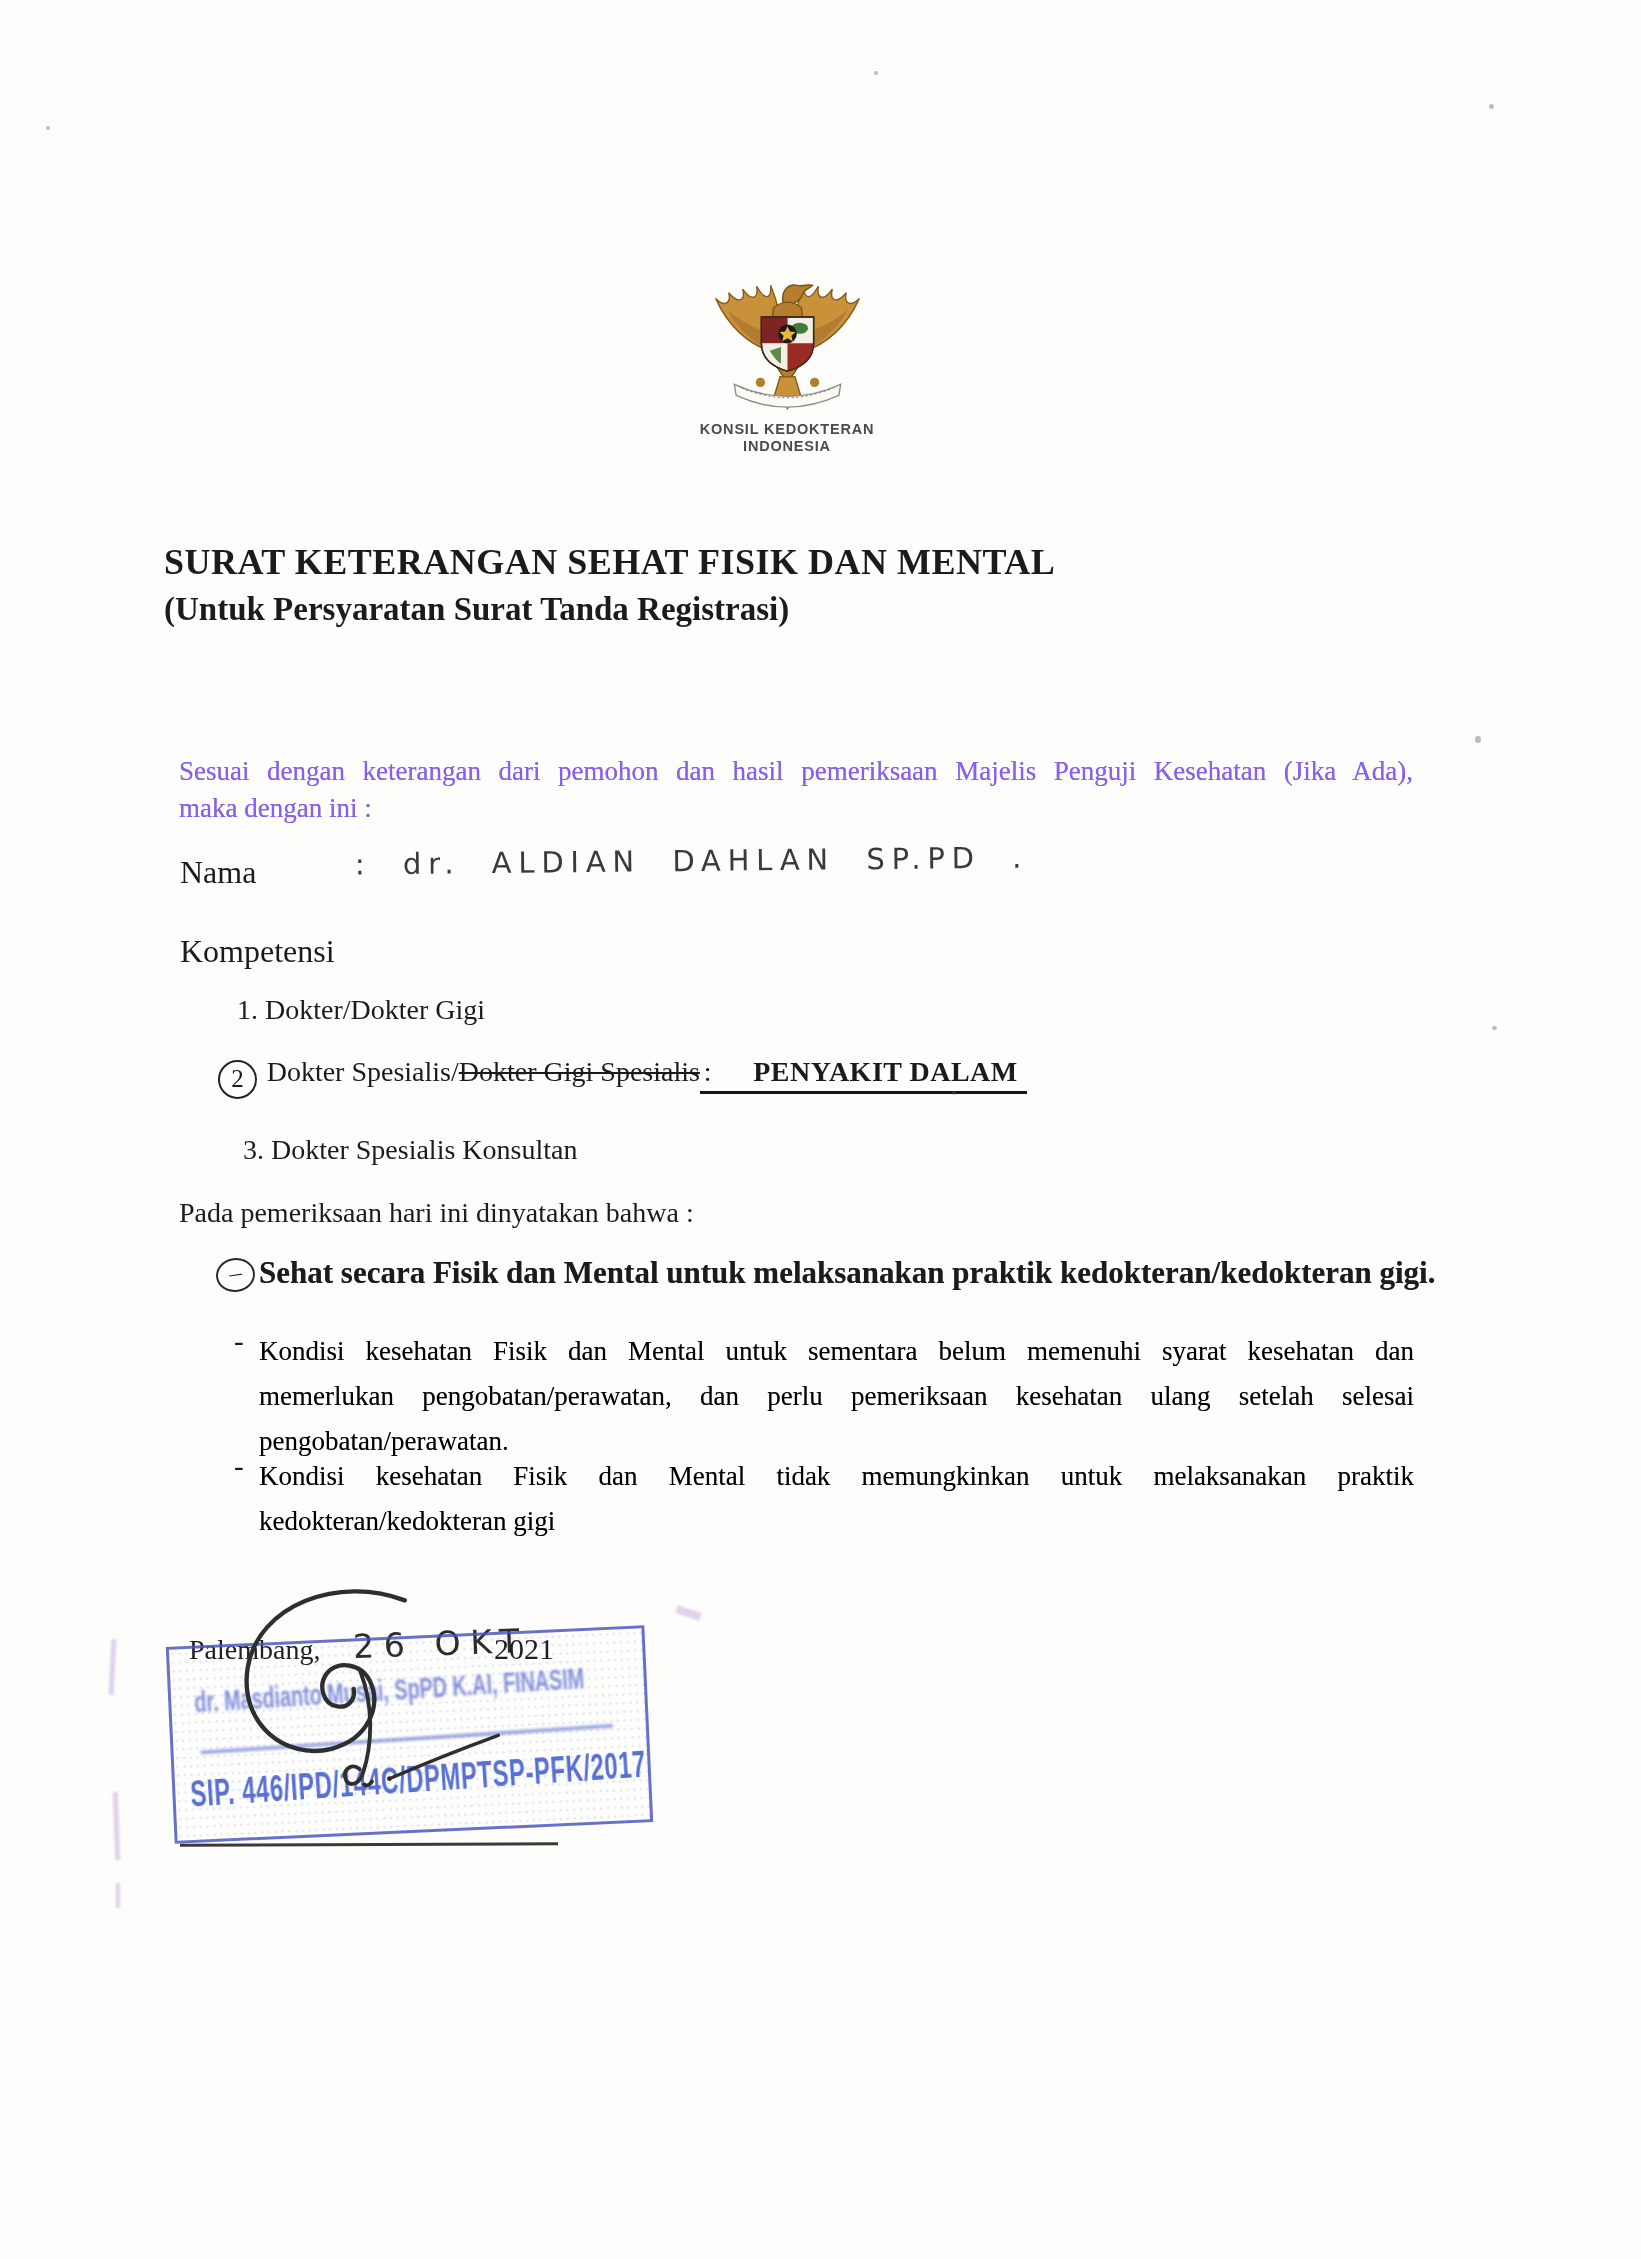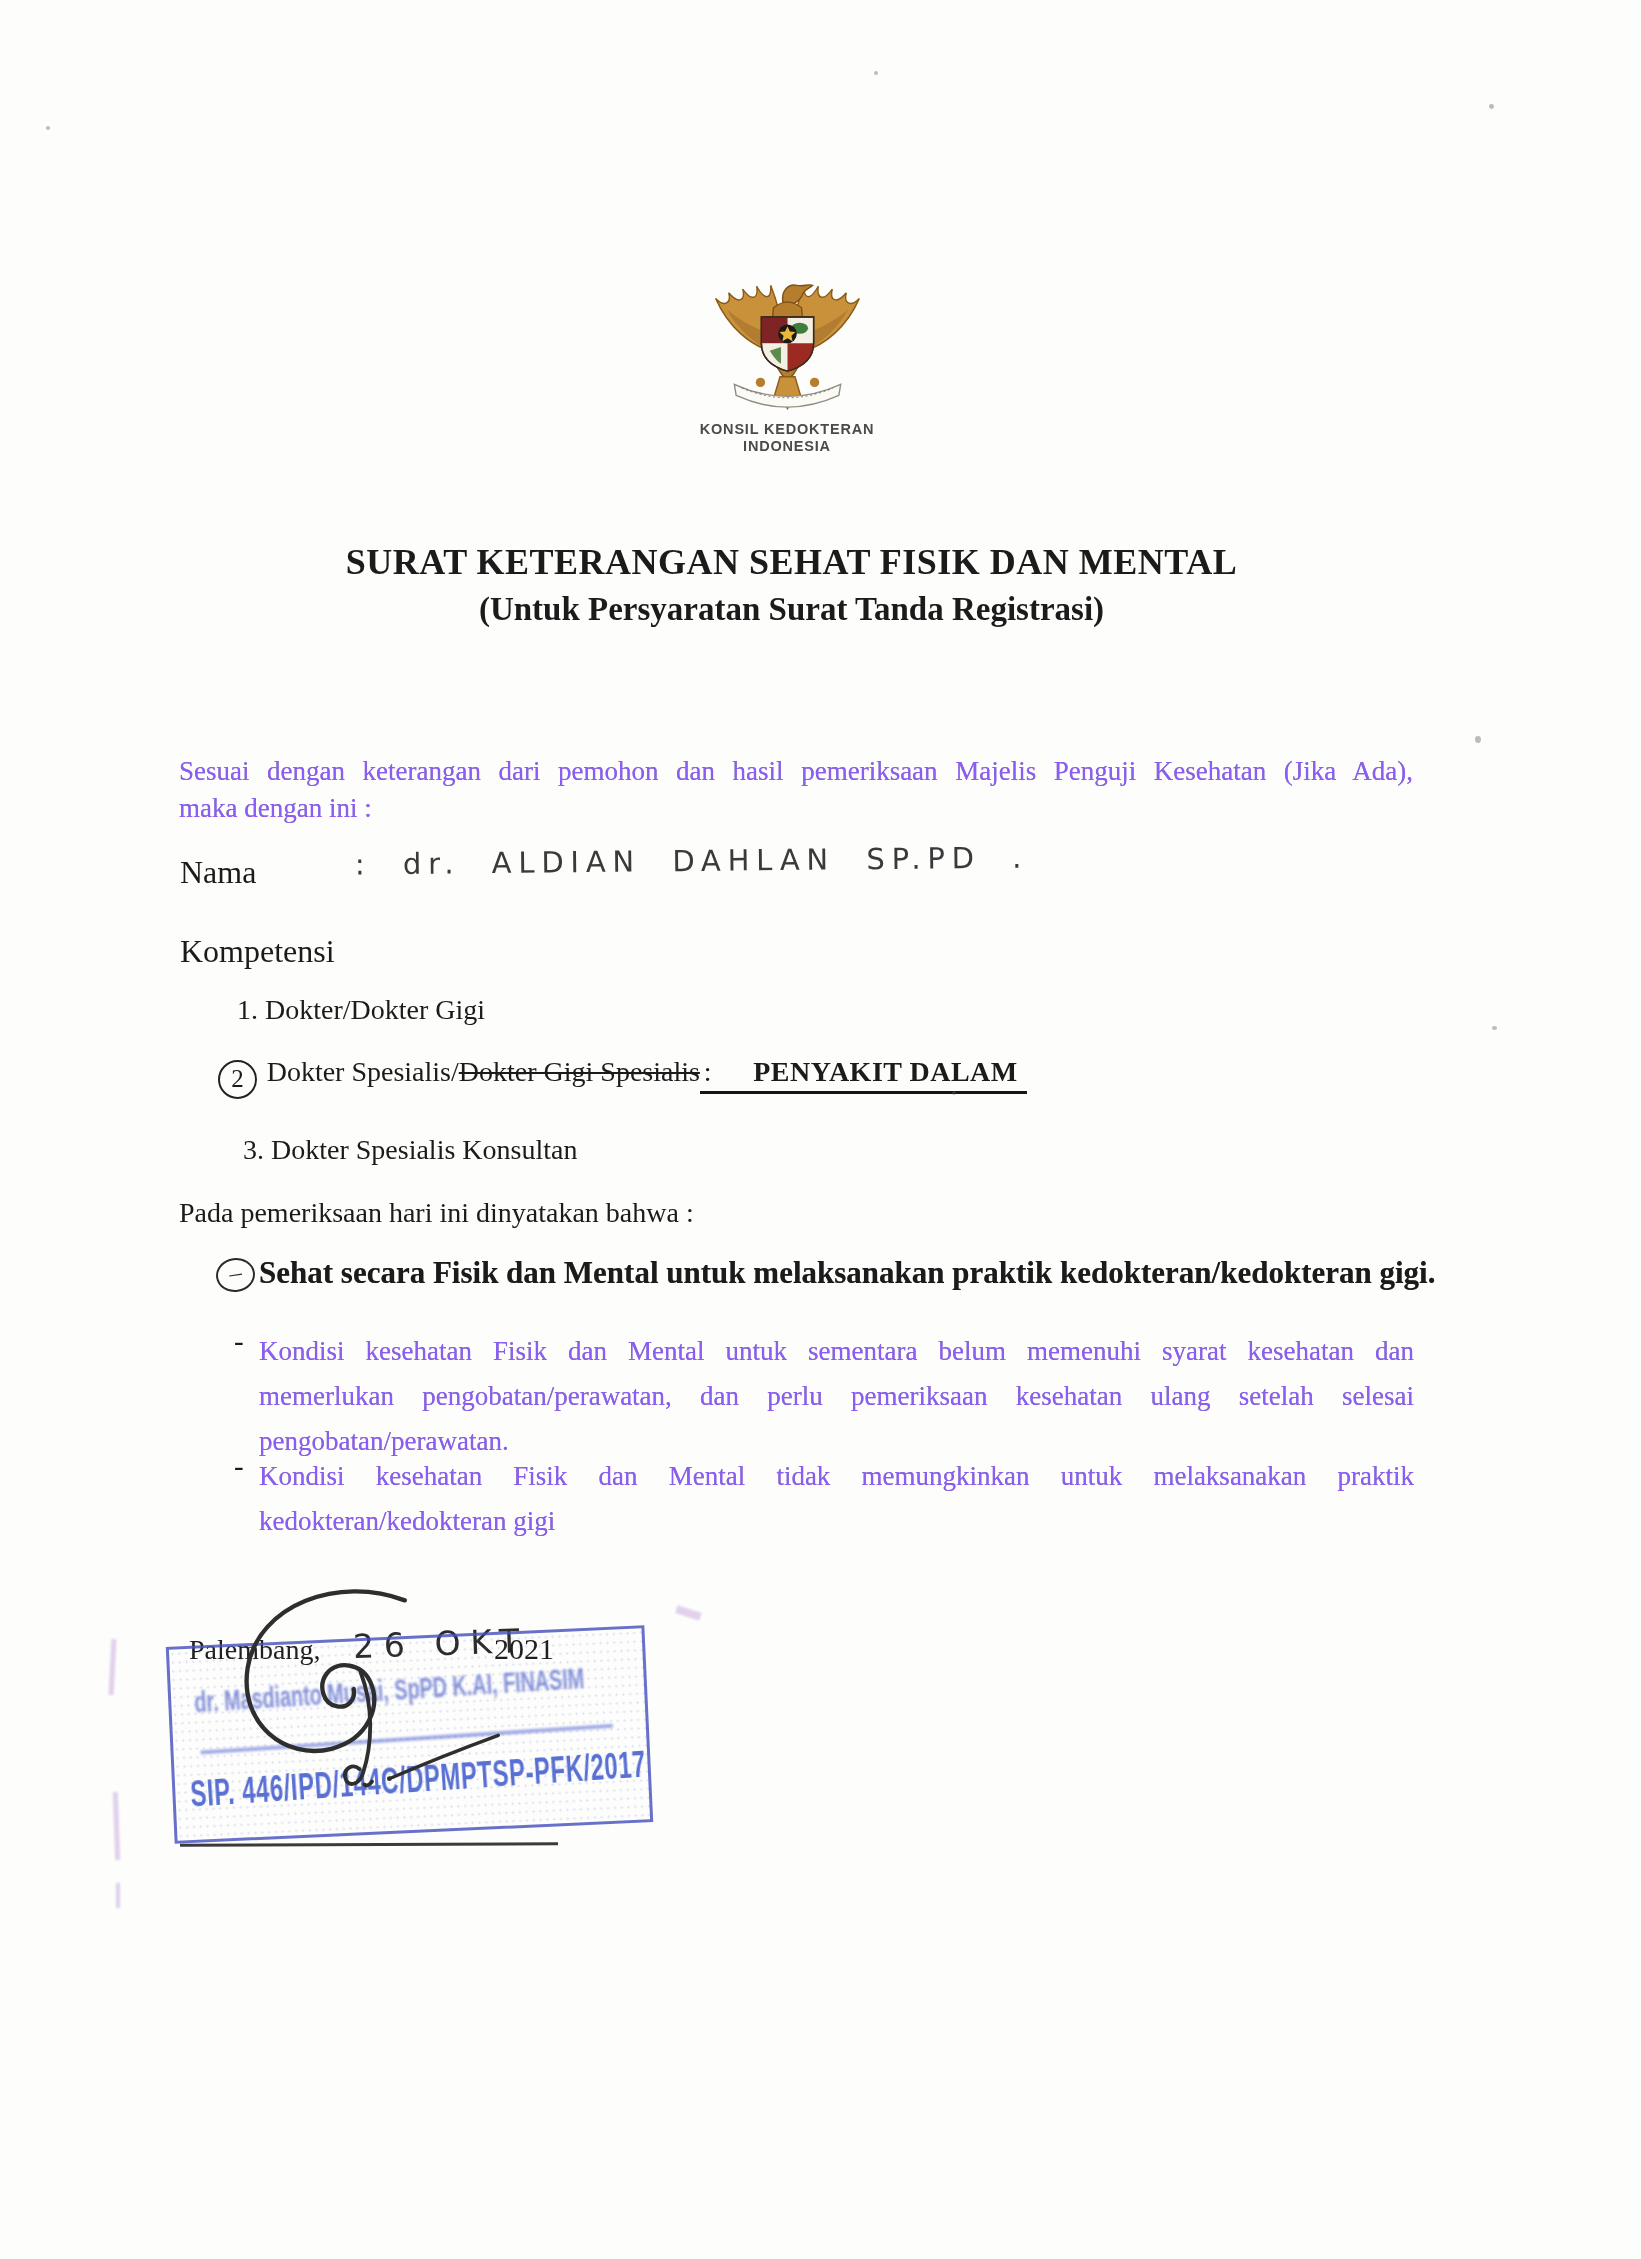--- a/index.html
+++ b/index.html
@@ -13,21 +13,21 @@
     position:relative;width:1641px;height:2259px;background:#fdfdfc;
     margin:0 auto;overflow:hidden;
     font-family:"Liberation Serif",serif;color:var(--ink);
   }
   .abs{position:absolute;}
   
   .emblem{left:708px;top:276px;width:159px;height:140px;}
   .org-name{left:618px;top:421px;width:338px;text-align:center;
     font-family:"Liberation Sans",sans-serif;font-weight:700;font-size:14.5px;
     letter-spacing:0.8px;color:#4c4b49;line-height:17.4px;}
-  .title{left:164px;top:541px;width:1255px;text-align:center;font-weight:700;}
+  .title{left:164px;top:541px;width:1255px;text-align:left;font-weight:700;}
   .title .t1{font-size:36px;letter-spacing:0.5px;}
   .title .t2{font-size:33px;margin-top:7.7px;}
   
   .bodytxt{font-size:27px;line-height:37px;color:#8b5cf6;
     text-shadow:0 0 0.4px rgba(20,20,20,.45);}
   .intro{left:179px;top:753px;width:1234px;}
   .jline{text-align:justify;text-align-last:justify;}
   .label{font-size:32px;}
   .nama-label{left:180px;top:854px;}
   .hand{font-family:"DejaVu Sans",sans-serif;color:#3a3a3a;}
@@ -46,21 +46,21 @@
   .u-group .val{font-weight:700;letter-spacing:0.5px;margin-left:32px;}
   .pada{left:179px;top:1197px;font-size:28px;}
   
   .sel-bullet{left:216px;top:1258px;width:35px;height:30px;border:2.4px solid #2a2a2a;border-radius:50%;
     transform:rotate(-8deg);text-align:center;line-height:25px;font-size:25px;color:#2a2a2a;}
   .sel-text{left:259px;top:1255px;font-size:31px;font-weight:700;white-space:nowrap;
     text-shadow:0 0 0.4px rgba(20,20,20,.5);}
   .opt-dash{font-size:29px;}
   .dash2{left:234px;top:1325px;}
   .dash3{left:234px;top:1450px;}
-  .opt{width:1155px;font-size:27px;line-height:45px;color:#8b5cf6;
+  .opt{width:1155px;font-size:27px;line-height:45px;color:#000000;
     text-shadow:0 0 0.4px rgba(20,20,20,.45);}
   .opt2{left:259px;top:1329px;}
   .opt3{left:259px;top:1454px;}
   
   .city{left:189px;top:1634px;font-size:28px;color:#1e1e1e;}
   .date-hand{left:353px;top:1624px;font-size:33px;letter-spacing:9.7px;transform:rotate(-2deg);color:#2c2c2c;}
   .date-year{left:494px;top:1632px;font-size:30px;color:#1e1e1e;}
   .stamp{left:170px;top:1636px;width:473px;height:191px;transform:rotate(-2.6deg);
     border:3.9px solid rgba(71,82,189,.82);
     background-image:radial-gradient(circle,rgba(90,108,210,.16) 1px,transparent 1.4px);

